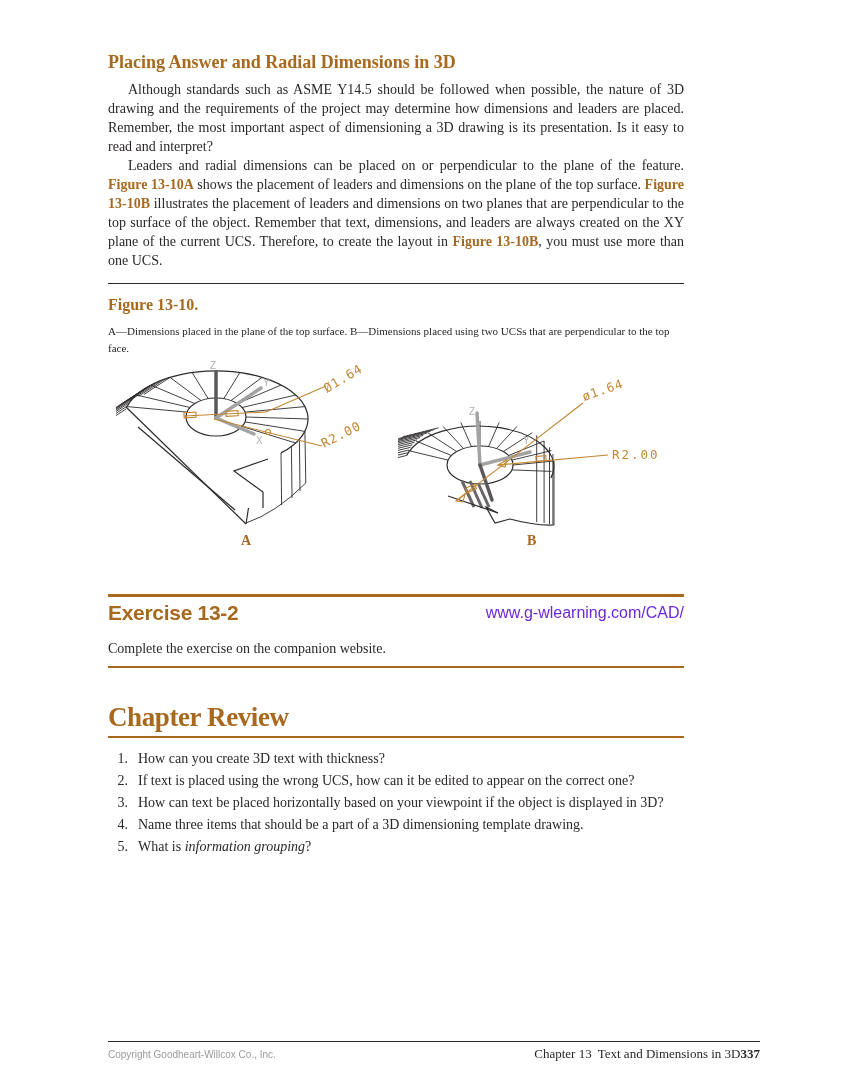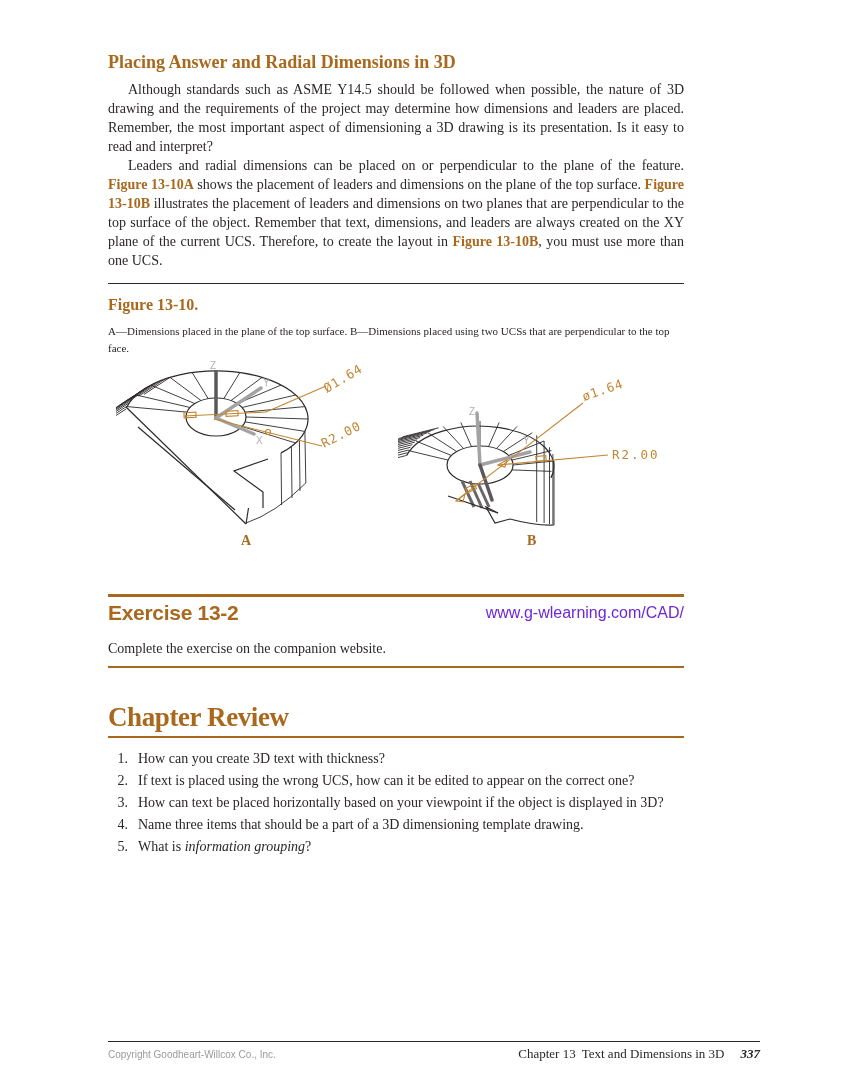--- a/index.html
+++ b/index.html
@@ -47,21 +47,21 @@
   .qtext{flex:1;text-align:justify;}
   
   .footer{
     position:absolute;left:108px;top:1041px;width:652px;border-top:1px solid #2b2627;
     padding-top:4px;display:flex;justify-content:space-between;align-items:baseline;
   }
   .footer-copyright{font-family:"Liberation Sans", sans-serif;font-size:10px;color:#9b9b9b;}
   .footer-right{font-size:13px;color:#2b2627;}
   .footer-chapter-italic{margin-top:39px;}
   .footer-chapter-title{margin-left:6px;}
-  .footer-page{font-weight:bold;margin-left:16px;font-style:italic;}
+  .footer-page{font-weight:bold;margin-left:0;}
   
   .wire{stroke:#2e2a2b;stroke-width:1.2;fill:none;}
   .wire-thin{stroke:#2e2a2b;stroke-width:0.9;fill:none;}
   .axis-gray{stroke:#a3a3a3;stroke-width:3.5;fill:none;stroke-linecap:round;}
   .axis-dark{stroke:#5c5859;stroke-width:3.5;fill:none;stroke-linecap:round;}
   .axis-label{fill:#b0b0b0;font-family:"Liberation Sans", sans-serif;font-size:10px;}
   .leader{stroke:#C28631;stroke-width:1.1;fill:none;}
   .dimtext{fill:#C28631;font-family:"DejaVu Sans Mono", monospace;font-size:12.5px;}
 </style>
 </head>

